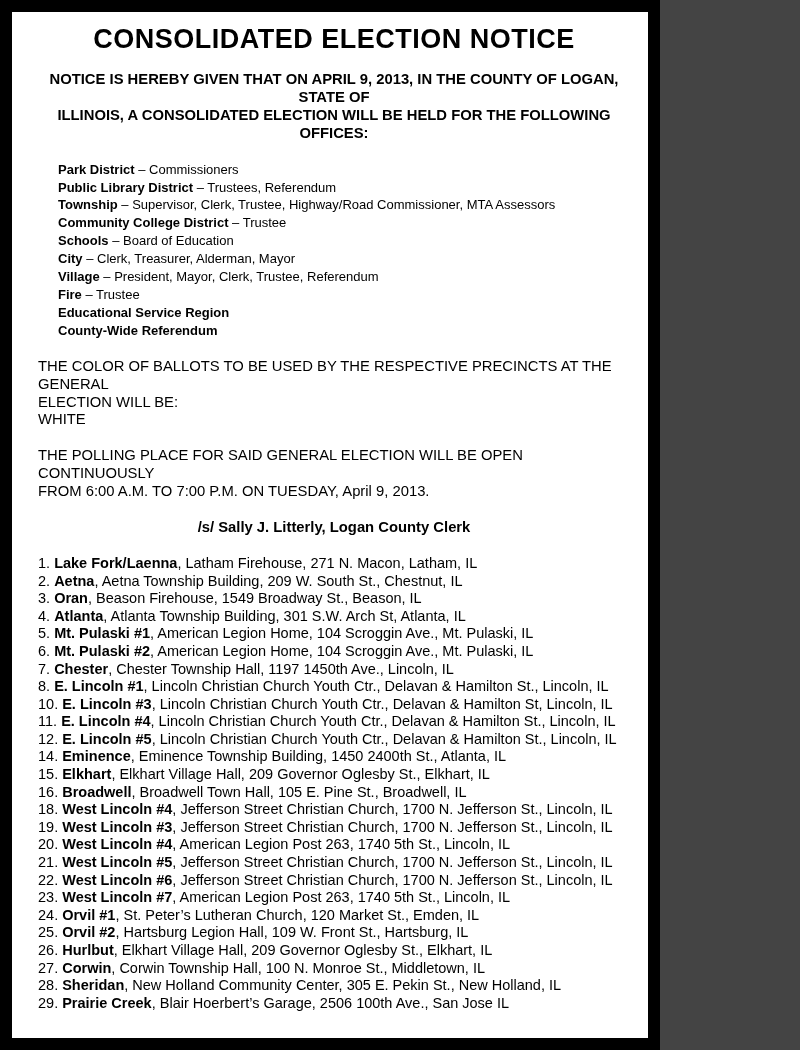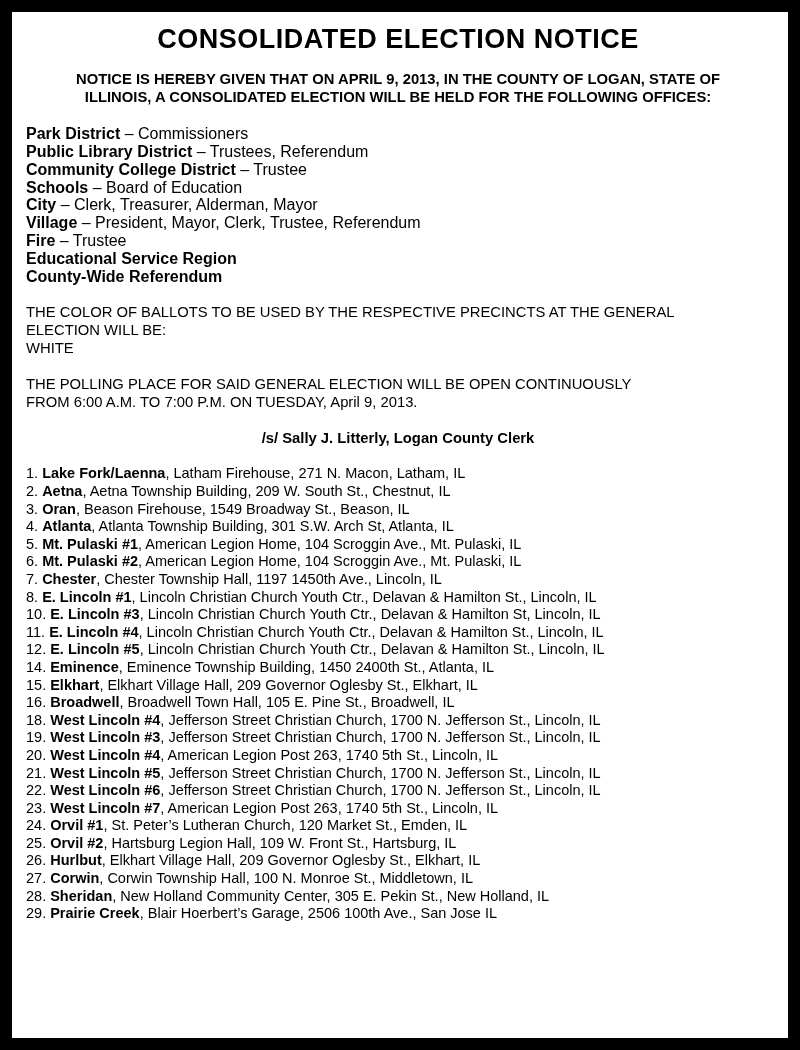--- a/index.html
+++ b/index.html
@@ -3,46 +3,47 @@
 <meta charset="utf-8">
 <style>
   * { margin: 0; padding: 0; box-sizing: border-box; }
   html, body { background: #444; }
   body {
     width: 800px;
     font-family: "Liberation Sans", sans-serif;
     color: #000;
   }
   .page {
-    width: 800px;
+    width: 660px;
     height: 1050px;
     background: #fff;
     border: 12px solid #000;
-    padding: 8px 18px 8px 14px;
+    padding: 8px 18px 8px 26px;
     overflow: hidden;
   }
   .doc-title {
     font-size: 27px;
     font-weight: bold;
     text-align: center;
     letter-spacing: 0.5px;
     margin: 4px 0 16px 0;
   }
   .para {
     font-size: 14.8px;
     line-height: 17.9px;
     margin-bottom: 18px;
     max-width: 748px;
   }
   .pre { white-space: pre-line; }
   .b { font-weight: bold; text-align: center; }
   .offices { margin-bottom: 18px; }
   .office-line {
-    font-size: 16px;
+    font-size: 13px;
     line-height: 17.9px;
+    margin-left: 20px;
   }
   .precincts { margin-bottom: 8px; }
   .precinct-line {
     font-size: 14.5px;
     line-height: 17.6px;
     white-space: nowrap;
   }
 </style>
 </head>
 <body>
@@ -50,20 +51,21 @@
 <div class="page">
 
   <h1 class="doc-title">CONSOLIDATED ELECTION NOTICE</h1>
 
   <p class="para pre b">NOTICE IS HEREBY GIVEN THAT ON APRIL 9, 2013, IN THE COUNTY OF LOGAN, STATE OF
 ILLINOIS, A CONSOLIDATED ELECTION WILL BE HELD FOR THE FOLLOWING OFFICES:</p>
 
   <div class="offices">
     <div class="office-line"><span class="b">Park District</span><span> – Commissioners</span></div>
       <div class="office-line"><span class="b">Public Library District</span><span> – Trustees, Referendum</span></div>
+      <div class="office-line"><span class="b">Township</span><span> – Supervisor, Clerk, Trustee, Highway/Road Commissioner, MTA Assessors</span></div>
       <div class="office-line"><span class="b">Community College District</span><span> – Trustee</span></div>
       <div class="office-line"><span class="b">Schools</span><span> – Board of Education</span></div>
       <div class="office-line"><span class="b">City</span><span> – Clerk, Treasurer, Alderman, Mayor</span></div>
       <div class="office-line"><span class="b">Village</span><span> – President, Mayor, Clerk, Trustee, Referendum</span></div>
       <div class="office-line"><span class="b">Fire</span><span> – Trustee</span></div>
       <div class="office-line"><span class="b">Educational Service Region</span><span></span></div>
       <div class="office-line"><span class="b">County-Wide Referendum</span><span></span></div>
   </div>
 
   <p class="para pre">THE COLOR OF BALLOTS TO BE USED BY THE RESPECTIVE PRECINCTS AT THE GENERAL

